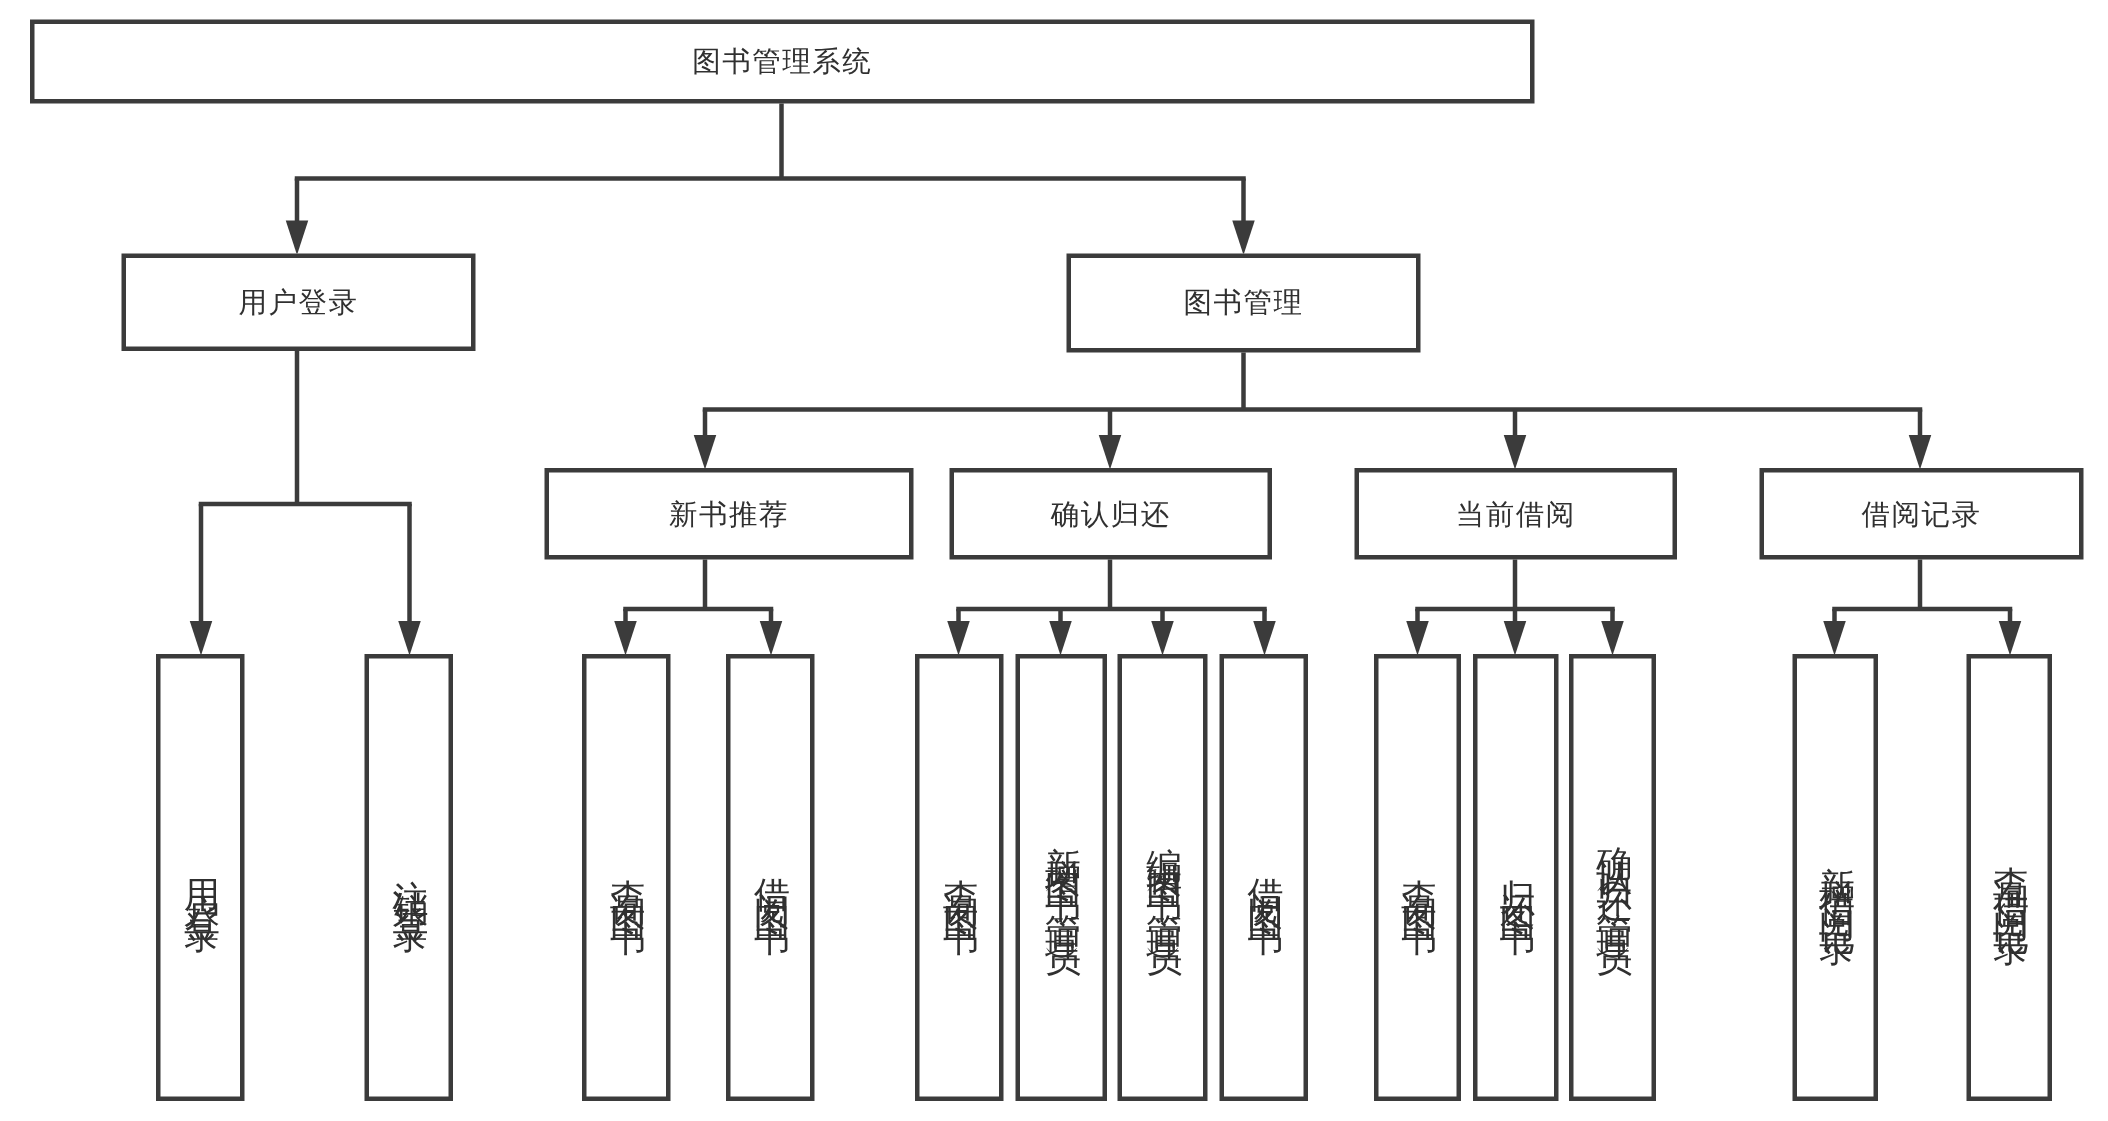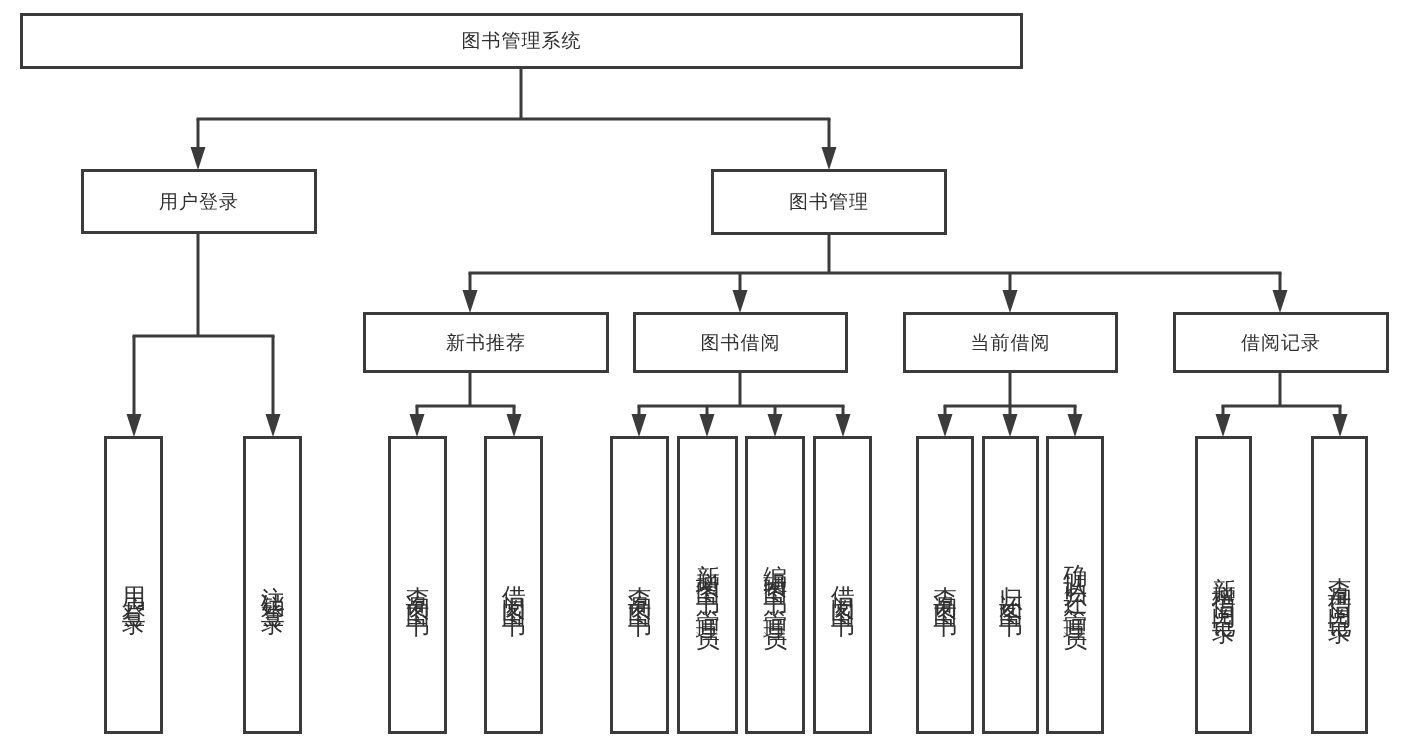--- a/index.html
+++ b/index.html
@@ -136,21 +136,21 @@
     <span class="hlabel">用户登录</span>
   </div>
   <div class="box" style="left:711px; top:169px; width:236px; height:66px;">
     <span class="hlabel">图书管理</span>
   </div>
 
   <div class="box" style="left:363px; top:312px; width:246px; height:61px;">
     <span class="hlabel">新书推荐</span>
   </div>
   <div class="box" style="left:633px; top:312px; width:215px; height:61px;">
-    <span class="hlabel">图书借阅</span>
+    <span class="hlabel">确认归还</span>
   </div>
   <div class="box" style="left:903px; top:312px; width:215px; height:61px;text-align:right;">
     <span class="hlabel">当前借阅</span>
   </div>
   <div class="box" style="left:1173px; top:312px; width:216px; height:61px;">
     <span class="hlabel">借阅记录</span>
   </div>
 
   <div class="box vbox" style="left:104px; top:436px; width:59px; height:298px;">
     <span class="vlabel">用户登录</span>

